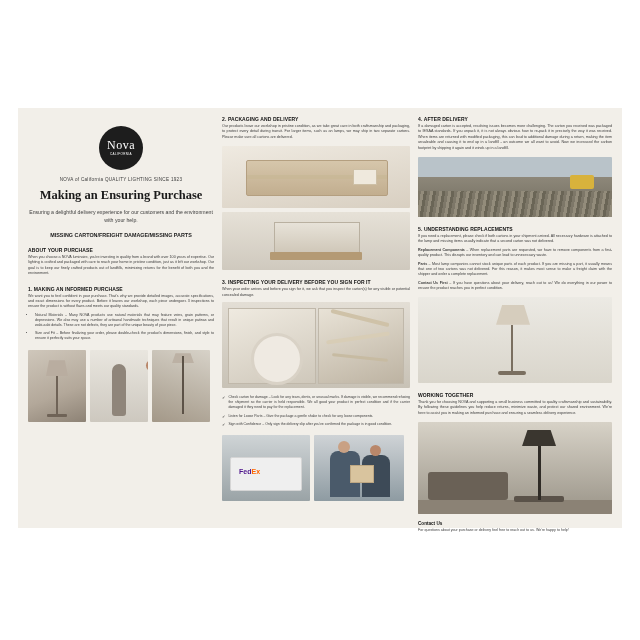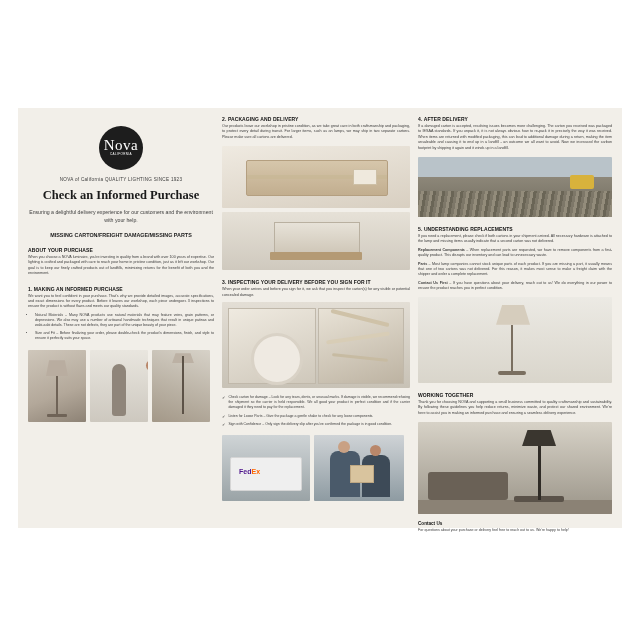--- a/index.html
+++ b/index.html
@@ -27,21 +27,21 @@
 
   
   .brandblock{ text-align:center; margin-top:10px; }
   .logo{
     width:44px;height:44px;border-radius:50%;
     background:#1d1d1d;color:#fff;
     margin:0 auto;
     display:flex;align-items:center;justify-content:center;
     flex-direction:column;
   }
-  .logo .lw{ font-family:"Liberation Serif", serif; font-size:15px; letter-spacing:.5px; line-height:10px;}
+  .logo .lw{ font-family:"Liberation Serif", serif; font-size:12px; letter-spacing:.5px; line-height:10px;}
   .logo .ls{ font-size:3px; letter-spacing:.4px; margin-top:2px;}
   .tagline{
     font-size:4.6px; letter-spacing:.3px; color:#3a3a3a;
     margin-top:7px;
   }
   .title{
     font-family:"Liberation Serif", serif;
     font-size:12.5px; font-weight:bold; color:#1a1a1a;
     margin-top:6px;
   }
@@ -145,21 +145,21 @@
 
 <div class="page">
 
   <div class="col col1">
     <div class="brandblock">
       <div class="logo">
         <div class="lw">Nova</div>
         <div class="ls">CALIFORNIA</div>
       </div>
       <div class="tagline">NOVA of California  QUALITY LIGHTING SINCE 1923</div>
-      <div class="title">Check an Informed Purchase</div>
+      <div class="title">Making an Ensuring Purchase</div>
       <div class="subtitle">Ensuring a delightful delivery experience for our customers and the environment with your help.</div>
       <div class="redline">MISSING CARTON/FREIGHT DAMAGE/MISSING PARTS</div>
     </div>
 
     <div class="h">ABOUT YOUR PURCHASE</div>
     <div class="p">When you choose a NOVA luminaire, you're investing in quality from a brand with over 100 years of expertise. Our lighting is crafted and packaged with care to reach your home in pristine condition, just as it left our workshop. Our goal is to keep our finely crafted products out of landfills, minimizing returns for the benefit of both you and the environment.</div>
 
     <div class="h">1. MAKING AN INFORMED PURCHASE</div>
     <div class="p">We want you to feel confident in your purchase. That's why we provide detailed images, accurate specifications, and exact dimensions for every product. Before it leaves our workshop, each piece undergoes 3 inspections to ensure the product is without flaws and meets our quality standards.</div>
     <ul class="bul">

